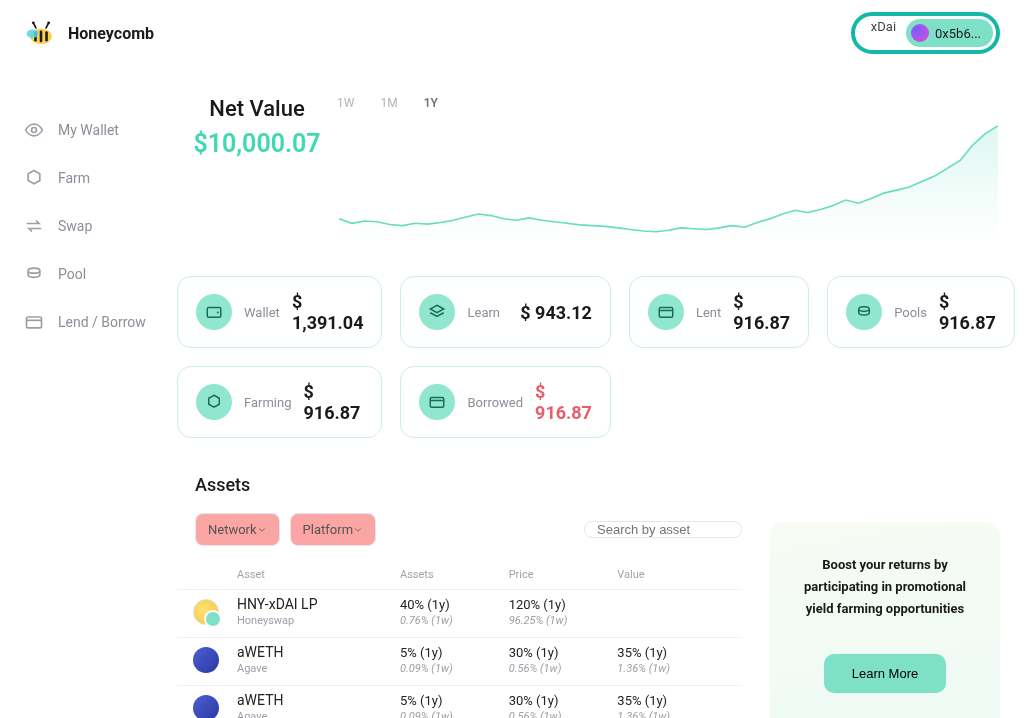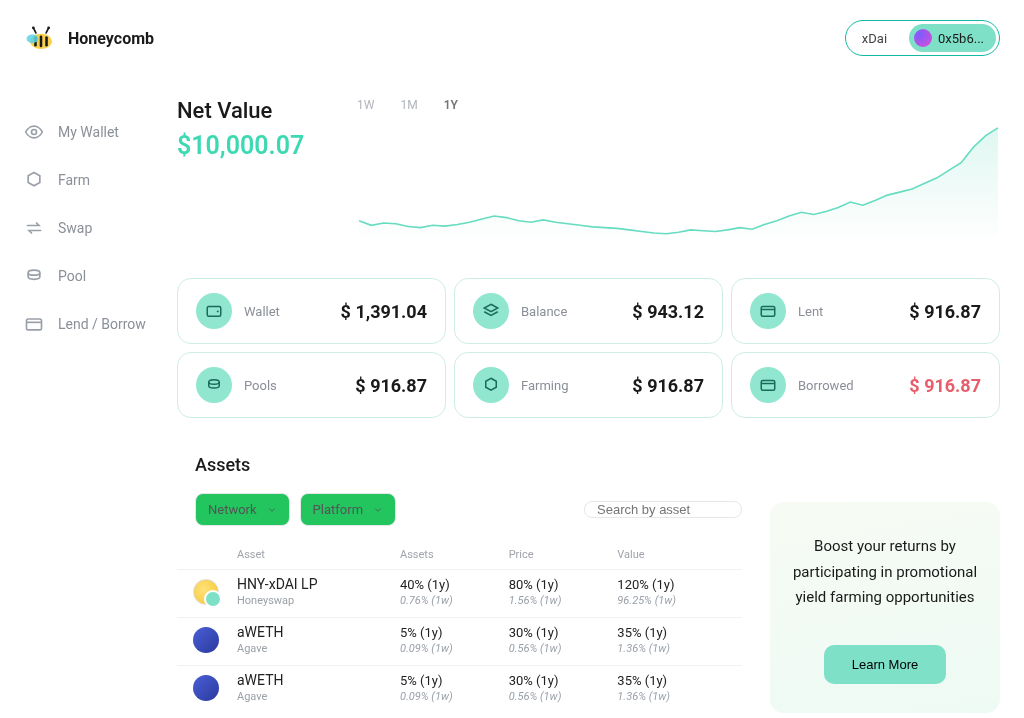--- a/index.html
+++ b/index.html
@@ -9,34 +9,33 @@
     color: #1a1a1a;
     width: 1024px;
     height: 718px;
     overflow: hidden;
   }
   
   .header {
     display: flex;
     align-items: center;
     justify-content: space-between;
-    padding: 20px 24px 12px 24px;
+    padding: 12px 24px 12px 24px;
   }
   .logo {
     display: flex;
     align-items: center;
     gap: 10px;
   }
   .logo-icon { width: 34px; height: 28px; }
   .logo-text { font-weight: 700; font-size: 16px; }
   .header-right {
     display: flex;
-    align-items: center;
-    gap: 12px;
-    border: 1px solid #14b8a6;
+    gap: 0;
+    border: 4px solid #14b8a6;
     border-radius: 999px;
     padding: 3px 3px 3px 16px;
     background: #fff;
   }
   .network-pill {
     font-size: 13px;
     color: #444;
     padding-right: 10px;
   }
   .wallet-pill {
@@ -68,33 +67,33 @@
     padding: 14px 0;
     cursor: pointer;
   }
   .nav-icon { width: 20px; height: 20px; flex-shrink:0; }
   .main {
     flex: 1;
     padding: 30px 24px 0 12px;
     min-width: 0;
   }
   
-  .top-row { display: flex; gap: 20px; align-items: flex-start; margin-bottom: 32px; }
+  .top-row { display: flex; align-items: flex-start; margin-bottom: 32px; text-align: center; }
   .netvalue { width: 160px; flex-shrink: 0; }
   .nv-label { font-size: 22px; font-weight: 500; color: #1a1a1a; margin-bottom: 8px; }
   .nv-amount { font-size: 25px; font-weight: 600; color: #3dd9b3; }
   .chart-wrap { flex: 1; }
   .period-tabs { display: flex; gap: 26px; font-size: 12px; color: #b0b4bb; margin-bottom: 10px; }
   .period-tabs .active { color: #737373; font-weight: 600; }
   .chart { width: 100%; height: 120px; }
   
   .cards {
     display: grid;
-    grid-template-columns: repeat(3, 1fr);
-    gap: 8px;
+    grid-template-columns: repeat(4, 1fr);
+    gap: 18px;
     margin-bottom: 30px;
   }
   .card {
     border: 1px solid #cdeee4;
     border-radius: 14px;
     padding: 14px 18px;
     display: flex;
     align-items: center;
     gap: 12px;
   }
@@ -109,22 +108,22 @@
   .card-value { font-size: 18px; font-weight: 700; color: #1a1a1a; }
   .card-value.neg { color: #e85d6b; }
   
   .bottom { display: flex; gap: 28px; }
   .assets { flex: 1; min-width: 0; }
   .assets-title { font-size: 18px; font-weight: 500; margin: 6px 0 18px 18px; }
   .filters { display: flex; align-items: center; gap: 10px; margin-bottom: 14px; padding-left: 18px; }
   .dropdown {
     border: 1px solid #e5e7eb; border-radius: 8px;
     padding: 8px 12px; font-size: 13px; color: #555;
-    display: flex; align-items: center; gap: 10px; cursor: pointer;
-    background: #22c55e;
+    display: flex; align-items: center; cursor: pointer;
+    background: #fca5a5;
   }
   .chevron { width: 10px; height: 10px; }
   .search {
     margin-left: auto;
     border: 1px solid #e5e7eb; border-radius: 8px;
     padding: 0 12px; display: flex; align-items: center; gap: 8px;
     width: 158px;
   }
   .search input { border: none; outline: none; font-size: 13px; flex: 1; background: transparent; }
   .search-icon { width: 15px; height: 15px; color: #8a8f98; }
@@ -157,21 +156,21 @@
   .cell-sub { font-size: 11px; color: #9aa0a8; margin-top: 2px; font-style: italic; }
   
   .promo {
     width: 230px; flex-shrink: 0;
     background: linear-gradient(170deg,#f7fbf4,#eefaf4);
     border-radius: 14px;
     padding: 32px 20px 20px 20px;
     text-align: center;
     margin-top: 54px;
   }
-  .promo-text { font-size: 15px; line-height: 1.7; color: #1a1a1a; font-weight: 400; }
+  .promo-text { font-size: 13px; line-height: 1.7; color: #1a1a1a; font-weight: 700; }
   .promo-btn {
     margin-top: 34px;
     background: #7ee0c7;
     border: none; border-radius: 10px;
     padding: 12px 28px;
     font-size: 13px; cursor: pointer;
   }
 </style>
 </head>
 <body>
@@ -304,21 +303,21 @@
      </span>
      <span class="card-label">Wallet</span>
      <span class="card-value ">$ 1,391.04</span>
         </div>
         <div class="card">
           <span class="card-icon" style="color:#1a6b57">
        <svg viewBox="0 0 24 24">
               <use href="#i-layers"></use>
             </svg>
      </span>
-     <span class="card-label">Balance</span>
+     <span class="card-label">Learn</span>
      <span class="card-value ">$ 943.12</span>
         </div>
         <div class="card">
           <span class="card-icon" style="color:#1a6b57">
        <svg viewBox="0 0 24 24">
               <use href="#i-card"></use>
             </svg>
      </span>
      <span class="card-label">Lent</span>
      <span class="card-value ">$ 916.87</span>
@@ -387,24 +386,20 @@
               <span class="asset-icon lp"></span>
      <div>
                 <div class="asset-name">HNY-xDAI LP</div>
           <div class="asset-sub">Honeyswap</div>
               </div>
      <div>
                 <div class="cell-main">40% (1y)</div>
           <div class="cell-sub">0.76% (1w)</div>
               </div>
      <div>
-                <div class="cell-main">80% (1y)</div>
-          <div class="cell-sub">1.56% (1w)</div>
-              </div>
-     <div>
                 <div class="cell-main">120% (1y)</div>
           <div class="cell-sub">96.25% (1w)</div>
               </div>
             </div>
             <div class="trow">
               <span class="asset-icon "></span>
      <div>
                 <div class="asset-name">aWETH</div>
           <div class="asset-sub">Agave</div>
               </div>

